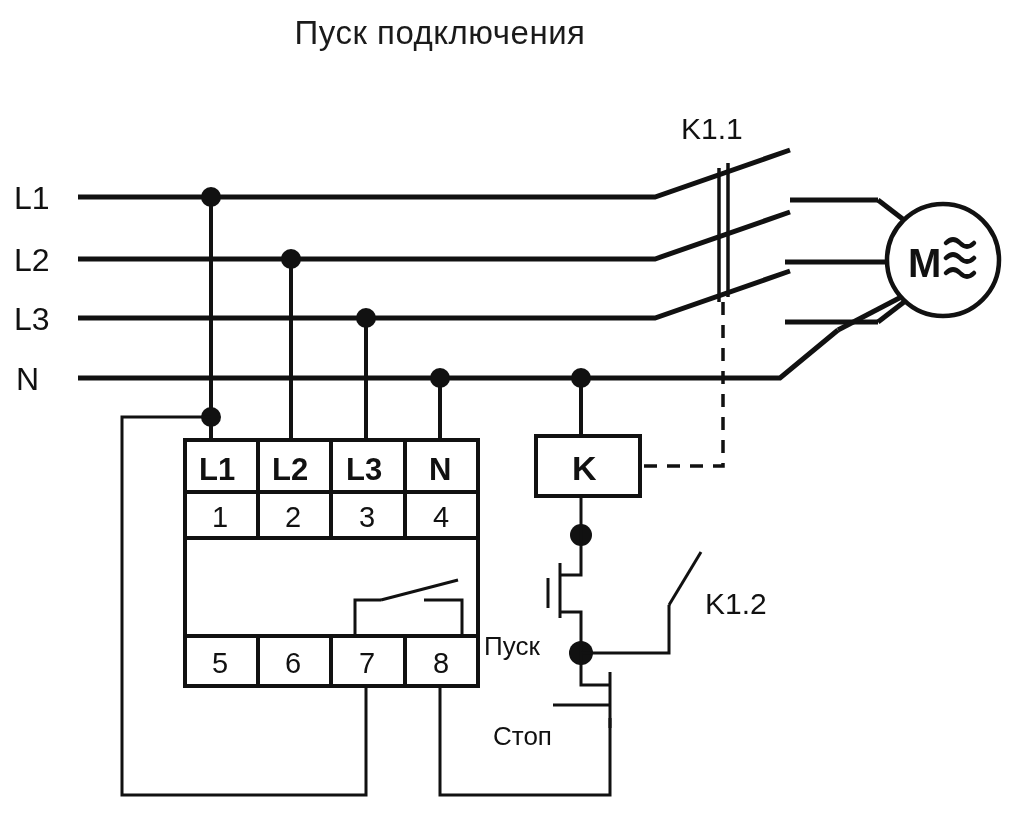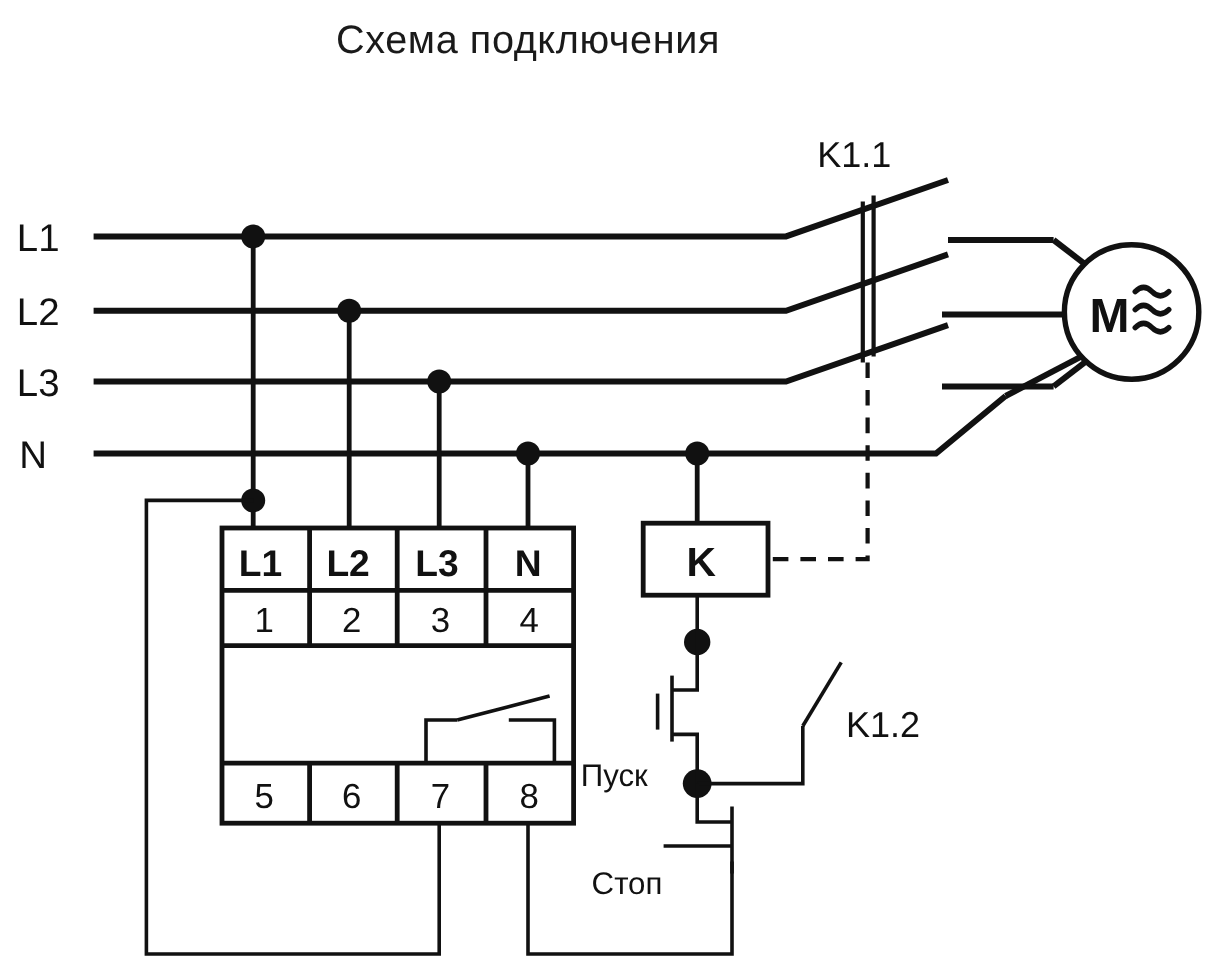--- a/index.html
+++ b/index.html
@@ -53,21 +53,21 @@
   .lbl-k     { font-size: 34px; font-weight: bold; }
   .lbl-k11   { font-size: 30px; }
   .lbl-btn   { font-size: 26px; }
   .lbl-motor { font-size: 40px; font-weight: bold; }
 </style>
 </head>
 <body>
 
 <div id="stage">
 
-  <div class="diagram-title">Схема подключения</div>
+  <div class="diagram-title">Пуск подключения</div>
 
   <svg id="diagram" viewBox="0 0 1020 813">
 
     <g>
 
       <path class="busline" d="M 78 197 L 655 197 L 790 150"></path>
 
       <path class="busline" d="M 78 259 L 655 259 L 790 212"></path>
 
       <path class="busline" d="M 78 318 L 655 318 L 790 271"></path>

